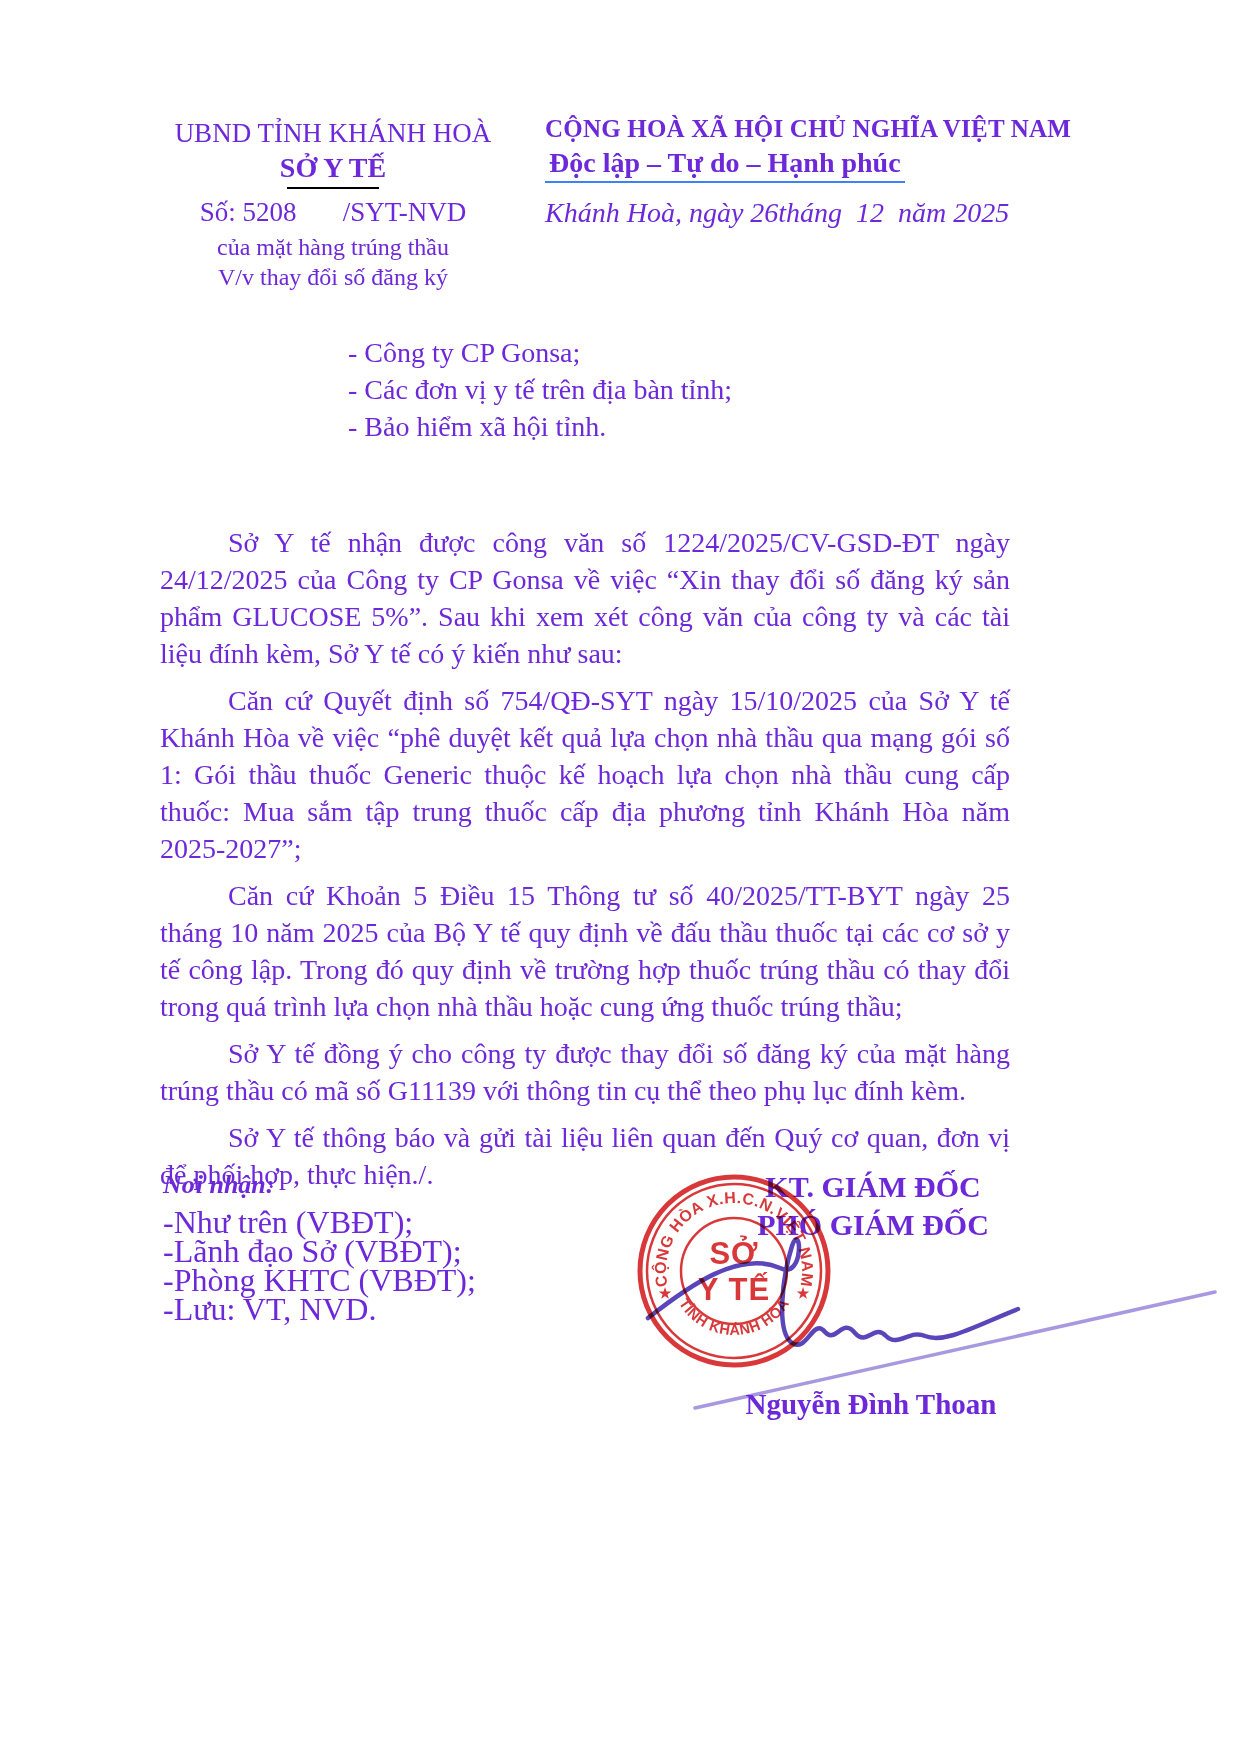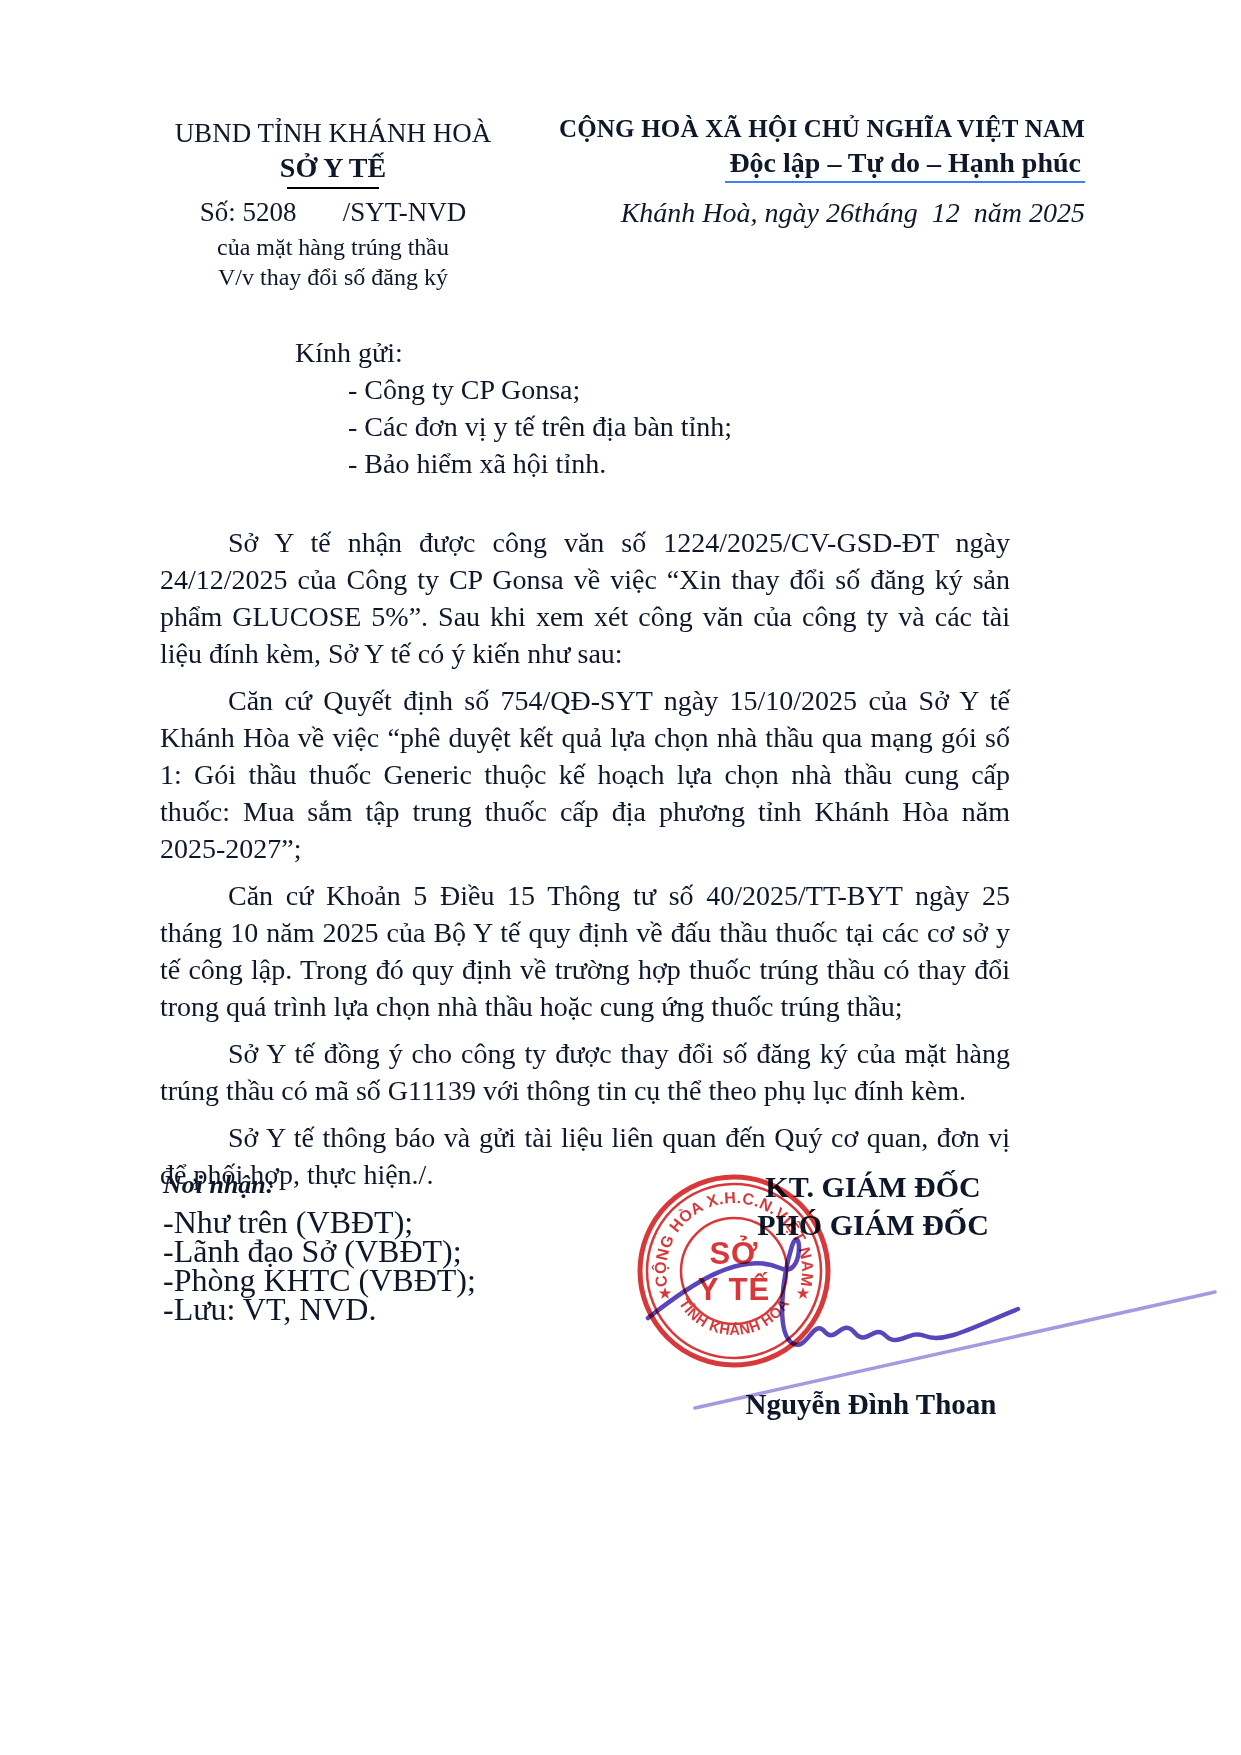--- a/index.html
+++ b/index.html
@@ -2,33 +2,33 @@
 <html><head>
 <meta charset="utf-8">
 <style>
   html,body { margin:0; padding:0; background:#888; }
   .page {
     position:relative;
     width:1241px; height:1755px;
     margin:0 auto;
     background:#ffffff;
     font-family:"Liberation Serif", serif;
-    color:#0f172a;
+    color:#6d28d9;
     overflow:hidden;
   }
   
   .hdr-left { position:absolute; left:133px; top:118px; width:400px; text-align:center; }
   .hdr-left .org-parent { font-size:27px; }
   .hdr-left .org-name   { font-size:28px; font-weight:bold; margin-top:3px; }
   .hdr-left .org-rule   { width:92px; border-bottom:2px solid #000; margin:3px auto 8px auto; }
   .hdr-left .doc-no     { font-size:27px; }
   .hdr-left .doc-no .gap{ display:inline-block; width:46px; }
   .hdr-left .subject    { font-size:24px; line-height:30px; margin-top:4px; }
 
-  .hdr-right { position:absolute; left:545px; top:115px; width:540px; text-align:right; }
+  .hdr-right { position:absolute; left:545px; top:115px; width:540px; text-align:left; }
   .hdr-right .motto1 { font-size:25px; font-weight:bold; letter-spacing:0.2px; }
   .hdr-right .motto2 { display:inline-block; font-size:28px; font-weight:bold;
                        border-bottom:2px solid #3b82f6; padding:0 4px 2px 4px; margin-top:4px; }
   .hdr-right .dateline { font-size:28px; font-style:italic; margin-top:14px; white-space:pre; }
 
   
   .salutation { position:absolute; left:295px; top:334px; font-size:28px; line-height:37px; }
   .salutation .recips { margin-left:53px; }
 
   
@@ -71,21 +71,20 @@
     </div>
   </div>
 
   <div class="hdr-right">
     <div class="motto1">CỘNG HOÀ XÃ HỘI CHỦ NGHĨA VIỆT NAM</div>
     <div><span class="motto2">Độc lập – Tự do – Hạnh phúc</span></div>
     <div class="dateline">Khánh Hoà, ngày 26tháng  12  năm 2025</div>
   </div>
 
   <div class="salutation">
-    <div>Kính gửi:</div>
     <div class="recips">
       <div>- Công ty CP Gonsa;</div>
       <div>- Các đơn vị y tế trên địa bàn tỉnh;</div>
       <div>- Bảo hiểm xã hội tỉnh.</div>
     </div>
   </div>
 
   <div class="body-text">
     <p>Sở Y tế nhận được công văn số 1224/2025/CV-GSD-ĐT ngày 24/12/2025 của Công ty CP Gonsa về việc “Xin thay đổi số đăng ký sản phẩm GLUCOSE 5%”. Sau khi xem xét công văn của công ty và các tài liệu đính kèm, Sở Y tế có ý kiến như sau:</p>
     <p>Căn cứ Quyết định số 754/QĐ-SYT ngày 15/10/2025 của Sở Y tế Khánh Hòa về việc “phê duyệt kết quả lựa chọn nhà thầu qua mạng gói số 1: Gói thầu thuốc Generic thuộc kế hoạch lựa chọn nhà thầu cung cấp thuốc: Mua sắm tập trung thuốc cấp địa phương tỉnh Khánh Hòa năm 2025-2027”;</p>

